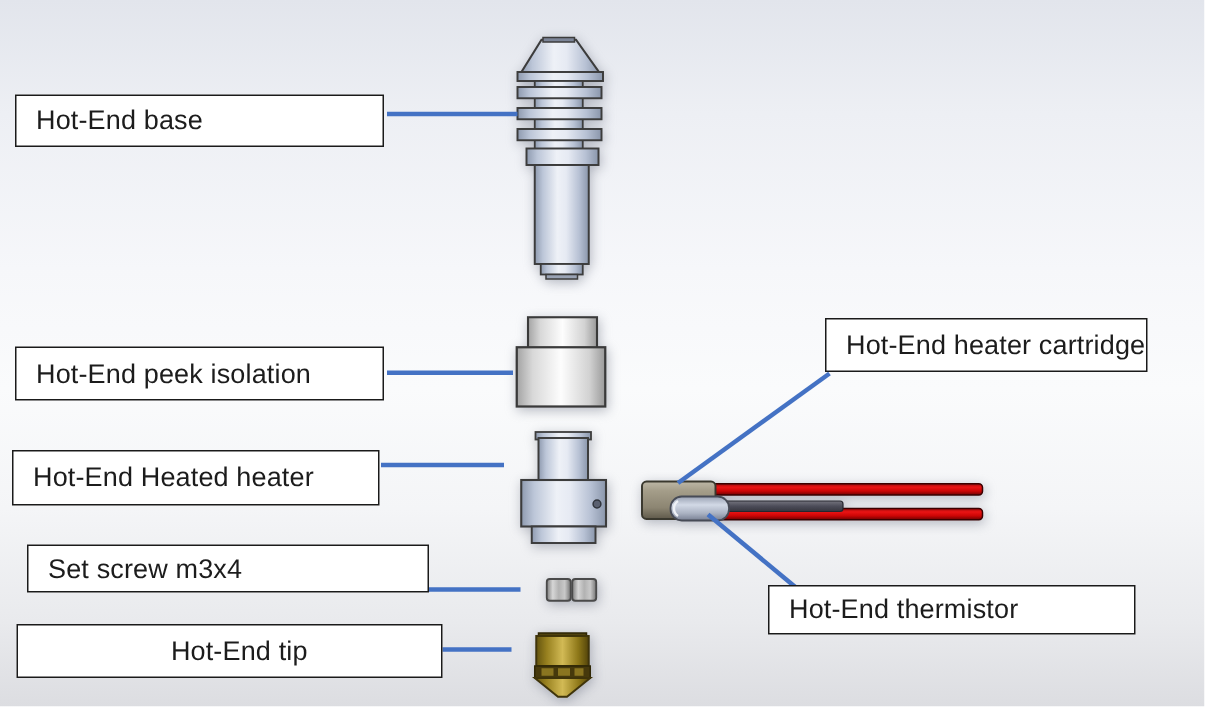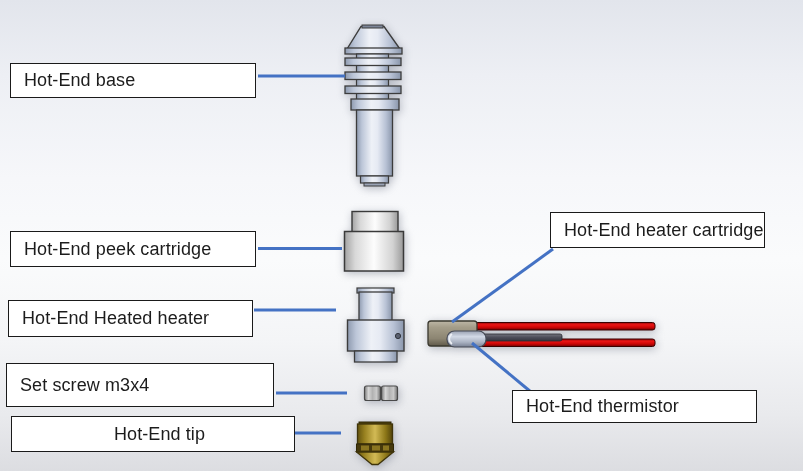--- a/index.html
+++ b/index.html
@@ -147,28 +147,28 @@
       <path d="M553,249 L452,322"></path>
       <path d="M472,343 L531,392"></path>
     </g>
   </svg>
 
   <div class="callout" style="left:10px;  top:63px;  width:246px; height:35px;">
     <span>Hot-End base</span>
   </div>
 
   <div class="callout" style="left:10px;  top:231px; width:246px; height:36px;">
-    <span>Hot-End peek cartridge</span>
+    <span>Hot-End peek isolation</span>
   </div>
 
   <div class="callout" style="left:8px;   top:300px; width:245px; height:37px;">
     <span>Hot-End Heated heater</span>
   </div>
 
-  <div class="callout" style="left:6px;   top:363px; width:268px; height:44px;align-items:center;">
+  <div class="callout" style="left:18px;   top:363px; width:268px; height:32px;align-items:center;">
     <span>Set screw m3x4</span>
   </div>
 
   <div class="callout" style="left:11px;  top:416px; width:284px; height:36px;justify-content:center;">
     <span>Hot-End tip</span>
   </div>
 
   <div class="callout" style="left:518px; top:212px; width:215px; height:36px;margin-left:32px;">
     <span>Hot-End heater cartridge</span>
   </div>

